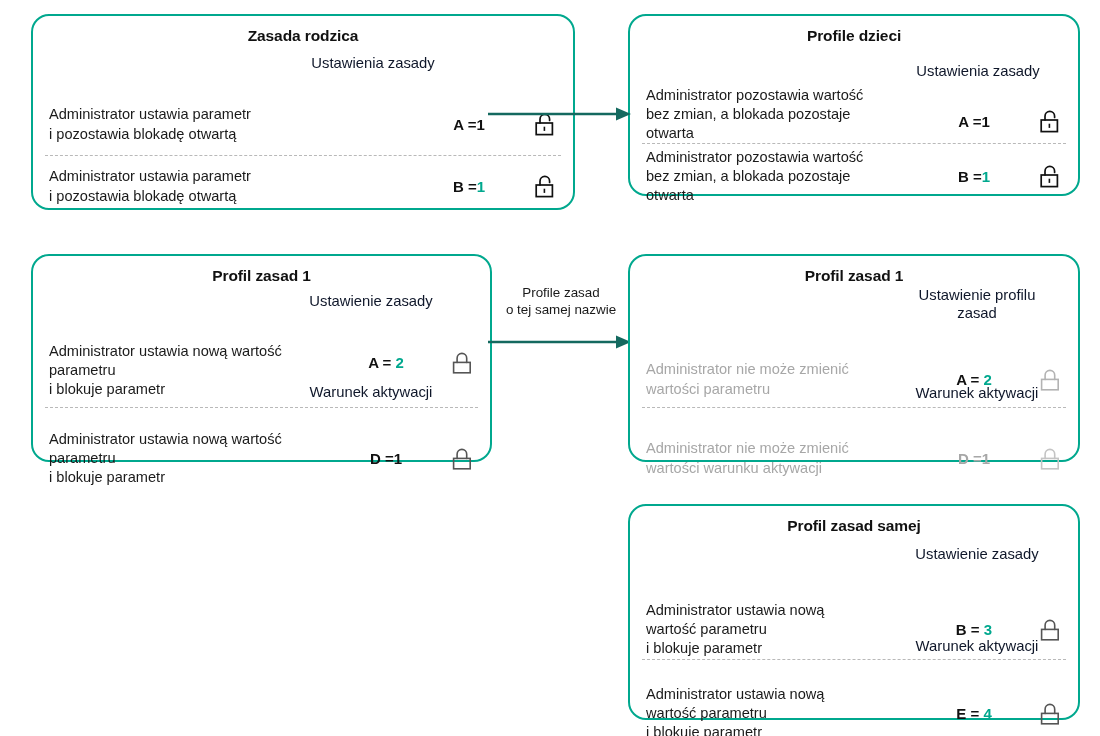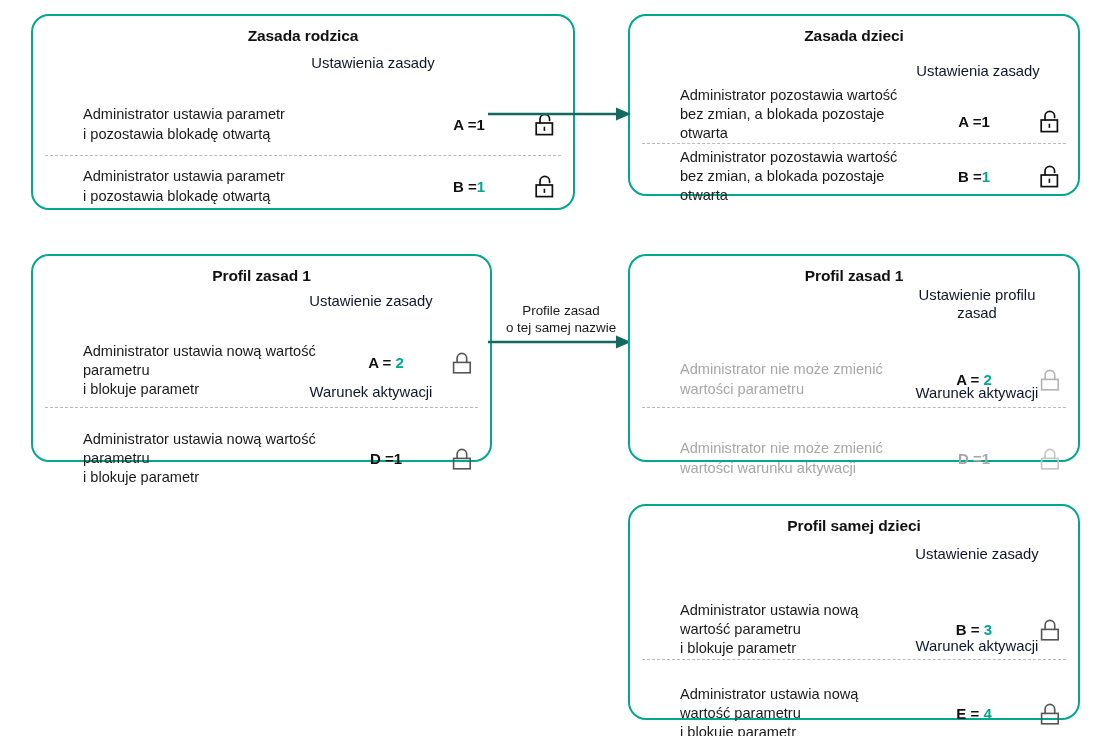--- a/index.html
+++ b/index.html
@@ -59,23 +59,22 @@
     left: 12px;
     right: 12px;
     bottom: 0;
     border-bottom: 1px dashed #b9b9b9;
   }
 
   .row-desc {
     font-size: 14.6px;
     line-height: 1.32;
     color: #1a1a1a;
-    padding-left: 10px;
+    padding-left: 16px;
     padding-right: 4px;
-    margin-left: 40px;
   }
   .row-desc.muted { color: #a7a7a7; }
 
   .row-value {
     text-align: center;
     font-size: 15px;
     font-weight: bold;
     color: #111111;
     white-space: nowrap;
   }
@@ -151,21 +150,21 @@
             <path d="M6 11 V7.2 C6 4.4 8.1 2.4 10.8 2.4 C13.5 2.4 15.6 4.4 15.6 7.2 V8.4" fill="none" stroke="#111111" stroke-width="1.7" stroke-linecap="round"></path>
             <rect x="2.2" y="11" width="16.2" height="11.6" fill="none" stroke="#111111" stroke-width="1.7"></rect>
             <rect x="9.6" y="14.7" width="1.6" height="4.2" fill="#111111"></rect>
           </svg>
         </div>
       </div>
     </div>
   </div>
 
   <div class="card" style="left:628px; top:14px; width:452px; height:182px;">
-    <div class="card-title">Zasada dzieci</div>
+    <div class="card-title">Profile dzieci</div>
 
     <div class="col-head" style="left: 253px; top: 46px; width: 190px; white-space: pre-line;">Ustawienia zasady</div>
 
     <div class="rows" style="margin-top:40px;">
       <div class="row divided" style="height:58px;">
         <div class="row-desc" style="white-space: pre-line;">Administrator pozostawia wartość
 bez zmian, a blokada pozostaje
 otwarta</div>
         <div class="row-value" style="padding-top:14px;">
           <span>A</span>
@@ -241,21 +240,21 @@
         <div class="row-lock" style="padding-top:20px;">
           <svg class="lock-ico" width="22" height="26" viewBox="0 0 22 26" aria-hidden="true">
             <path d="M6.1 12.4 V8.2 C6.1 5.5 8.2 3.4 10.9 3.4 C13.6 3.4 15.7 5.5 15.7 8.2 V12.4" fill="none" stroke="#555555" stroke-width="1.6" stroke-linecap="round"></path>
             <rect x="2.6" y="12.4" width="16.6" height="10.4" fill="none" stroke="#555555" stroke-width="1.6"></rect>
           </svg>
         </div>
       </div>
     </div>
   </div>
 
-  <div class="arrow-label" style="left: 495px; top: 302px; width: 132px; white-space: pre-line;">Profile zasad
+  <div class="arrow-label" style="left: 495px; top: 284px; width: 132px; white-space: pre-line;">Profile zasad
 o tej samej nazwie</div>
   <div class="arrow-wrap" style="left:488px; top:332px; width:146px; height:20px;">
     <svg width="146" height="20" viewBox="0 0 146 20" aria-hidden="true">
       <line x1="0" y1="10" x2="130" y2="10" stroke="#14695f" stroke-width="2.6"></line>
       <polygon points="128,3.5 143,10 128,16.5" fill="#14695f"></polygon>
     </svg>
   </div>
 
   <div class="card" style="left:628px; top:254px; width:452px; height:208px;">
     <div class="card-title">Profil zasad 1</div>
@@ -292,21 +291,21 @@
           <svg class="lock-ico" width="22" height="26" viewBox="0 0 22 26" aria-hidden="true">
             <path d="M6.1 12.4 V8.2 C6.1 5.5 8.2 3.4 10.9 3.4 C13.6 3.4 15.7 5.5 15.7 8.2 V12.4" fill="none" stroke="#c4c4c4" stroke-width="1.6" stroke-linecap="round"></path>
             <rect x="2.6" y="12.4" width="16.6" height="10.4" fill="none" stroke="#c4c4c4" stroke-width="1.6"></rect>
           </svg>
         </div>
       </div>
     </div>
   </div>
 
   <div class="card" style="left:628px; top:504px; width:452px; height:216px;">
-    <div class="card-title">Profil samej dzieci</div>
+    <div class="card-title">Profil zasad samej</div>
 
     <div class="col-head" style="left: 252px; top: 39px; width: 190px; white-space: pre-line;">Ustawienie zasady</div>
     <div class="col-head" style="left: 252px; top: 131px; width: 190px; white-space: pre-line;">Warunek aktywacji</div>
 
     <div class="rows" style="margin-top:52px;">
       <div class="row divided" style="height:72px;">
         <div class="row-desc" style="padding-top: 12px; white-space: pre-line;">Administrator ustawia nową
 wartość parametru
  i blokuje parametr</div>
         <div class="row-value" style="padding-top:12px;">

